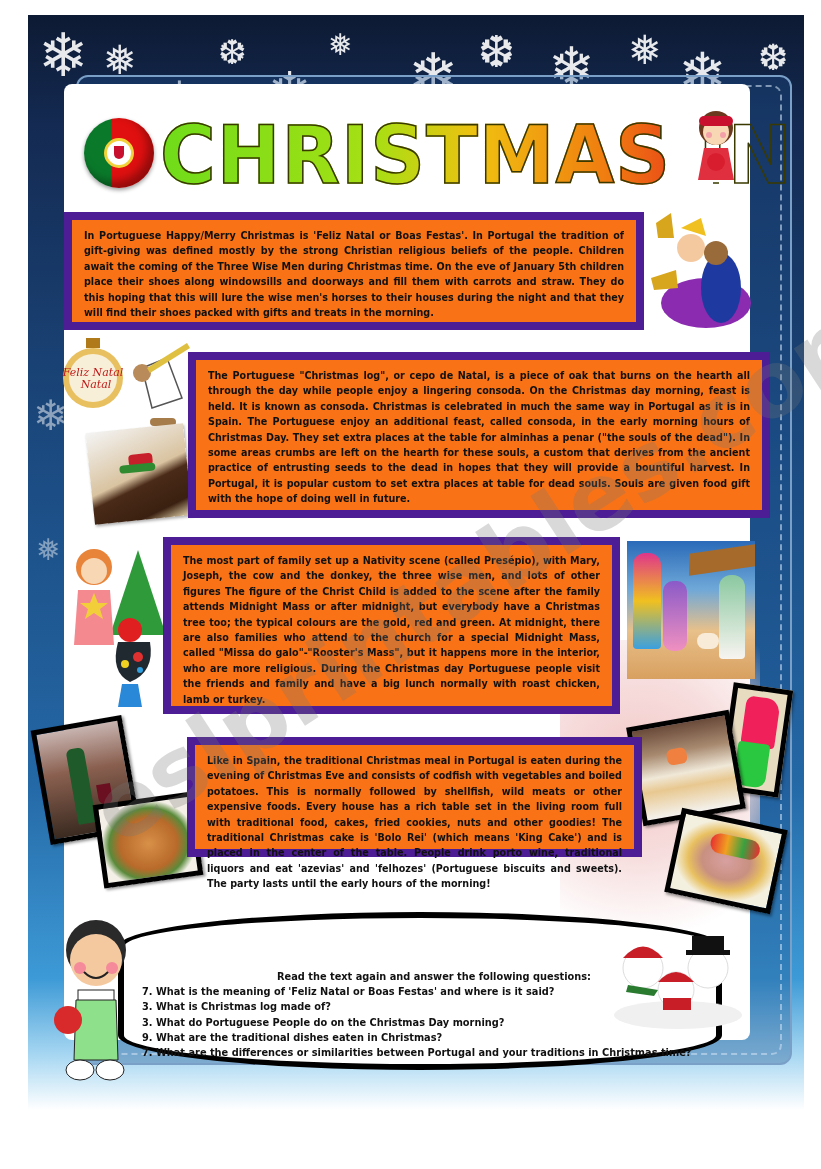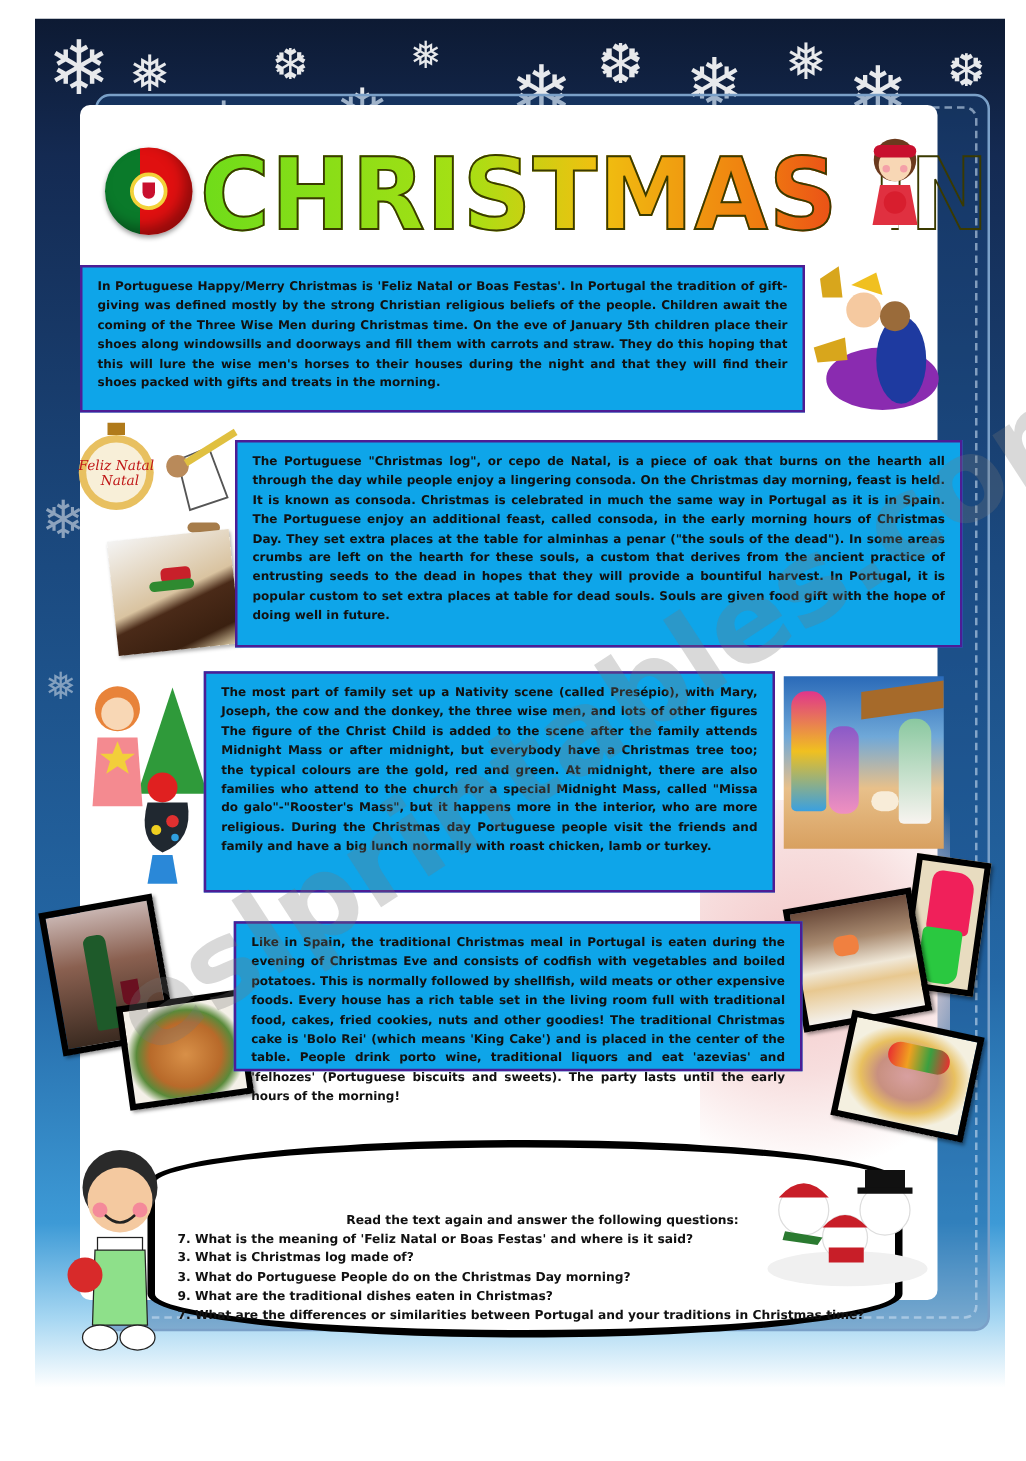--- a/index.html
+++ b/index.html
@@ -45,21 +45,21 @@
     font-family: "DejaVu Sans", sans-serif; font-weight: bold; font-size: 76px; letter-spacing: 1px;
     line-height: 95px; white-space: nowrap;
     background: linear-gradient(90deg, #6fdc1a 0%, #a6e014 40%, #f0c010 60%, #f07a10 85%, #e8401a 100%);
     -webkit-background-clip: text; background-clip: text; color: transparent;
     -webkit-text-stroke: 1.5px #3a3a00; transform: scaleY(1.05);
   }
   .girl { position: absolute; left: 690px; top: 108px; width: 52px; height: 90px; }
 
   
   .box {
-    position: absolute; background: #0ea5e9; border: 2px solid #4c1d95;
+    position: absolute; background: #f97316; border: 8px solid #4c1d95;
     font-family: "DejaVu Sans", sans-serif; font-weight: bold; color: #111111;
     font-size: 9.6px; line-height: 15.4px; text-align: justify; padding: 8px 12px;
   }
   .box1 { left: 64px; top: 212px; width: 580px; height: 118px; }
   .box2 { left: 188px; top: 352px; width: 582px; height: 166px; }
   .box3 { left: 163px; top: 537px; width: 457px; height: 177px; }
   .box4 { left: 187px; top: 737px; width: 455px; height: 120px; }
 
   .questions {
     position: absolute; left: 118px; top: 912px; width: 604px; height: 158px;

